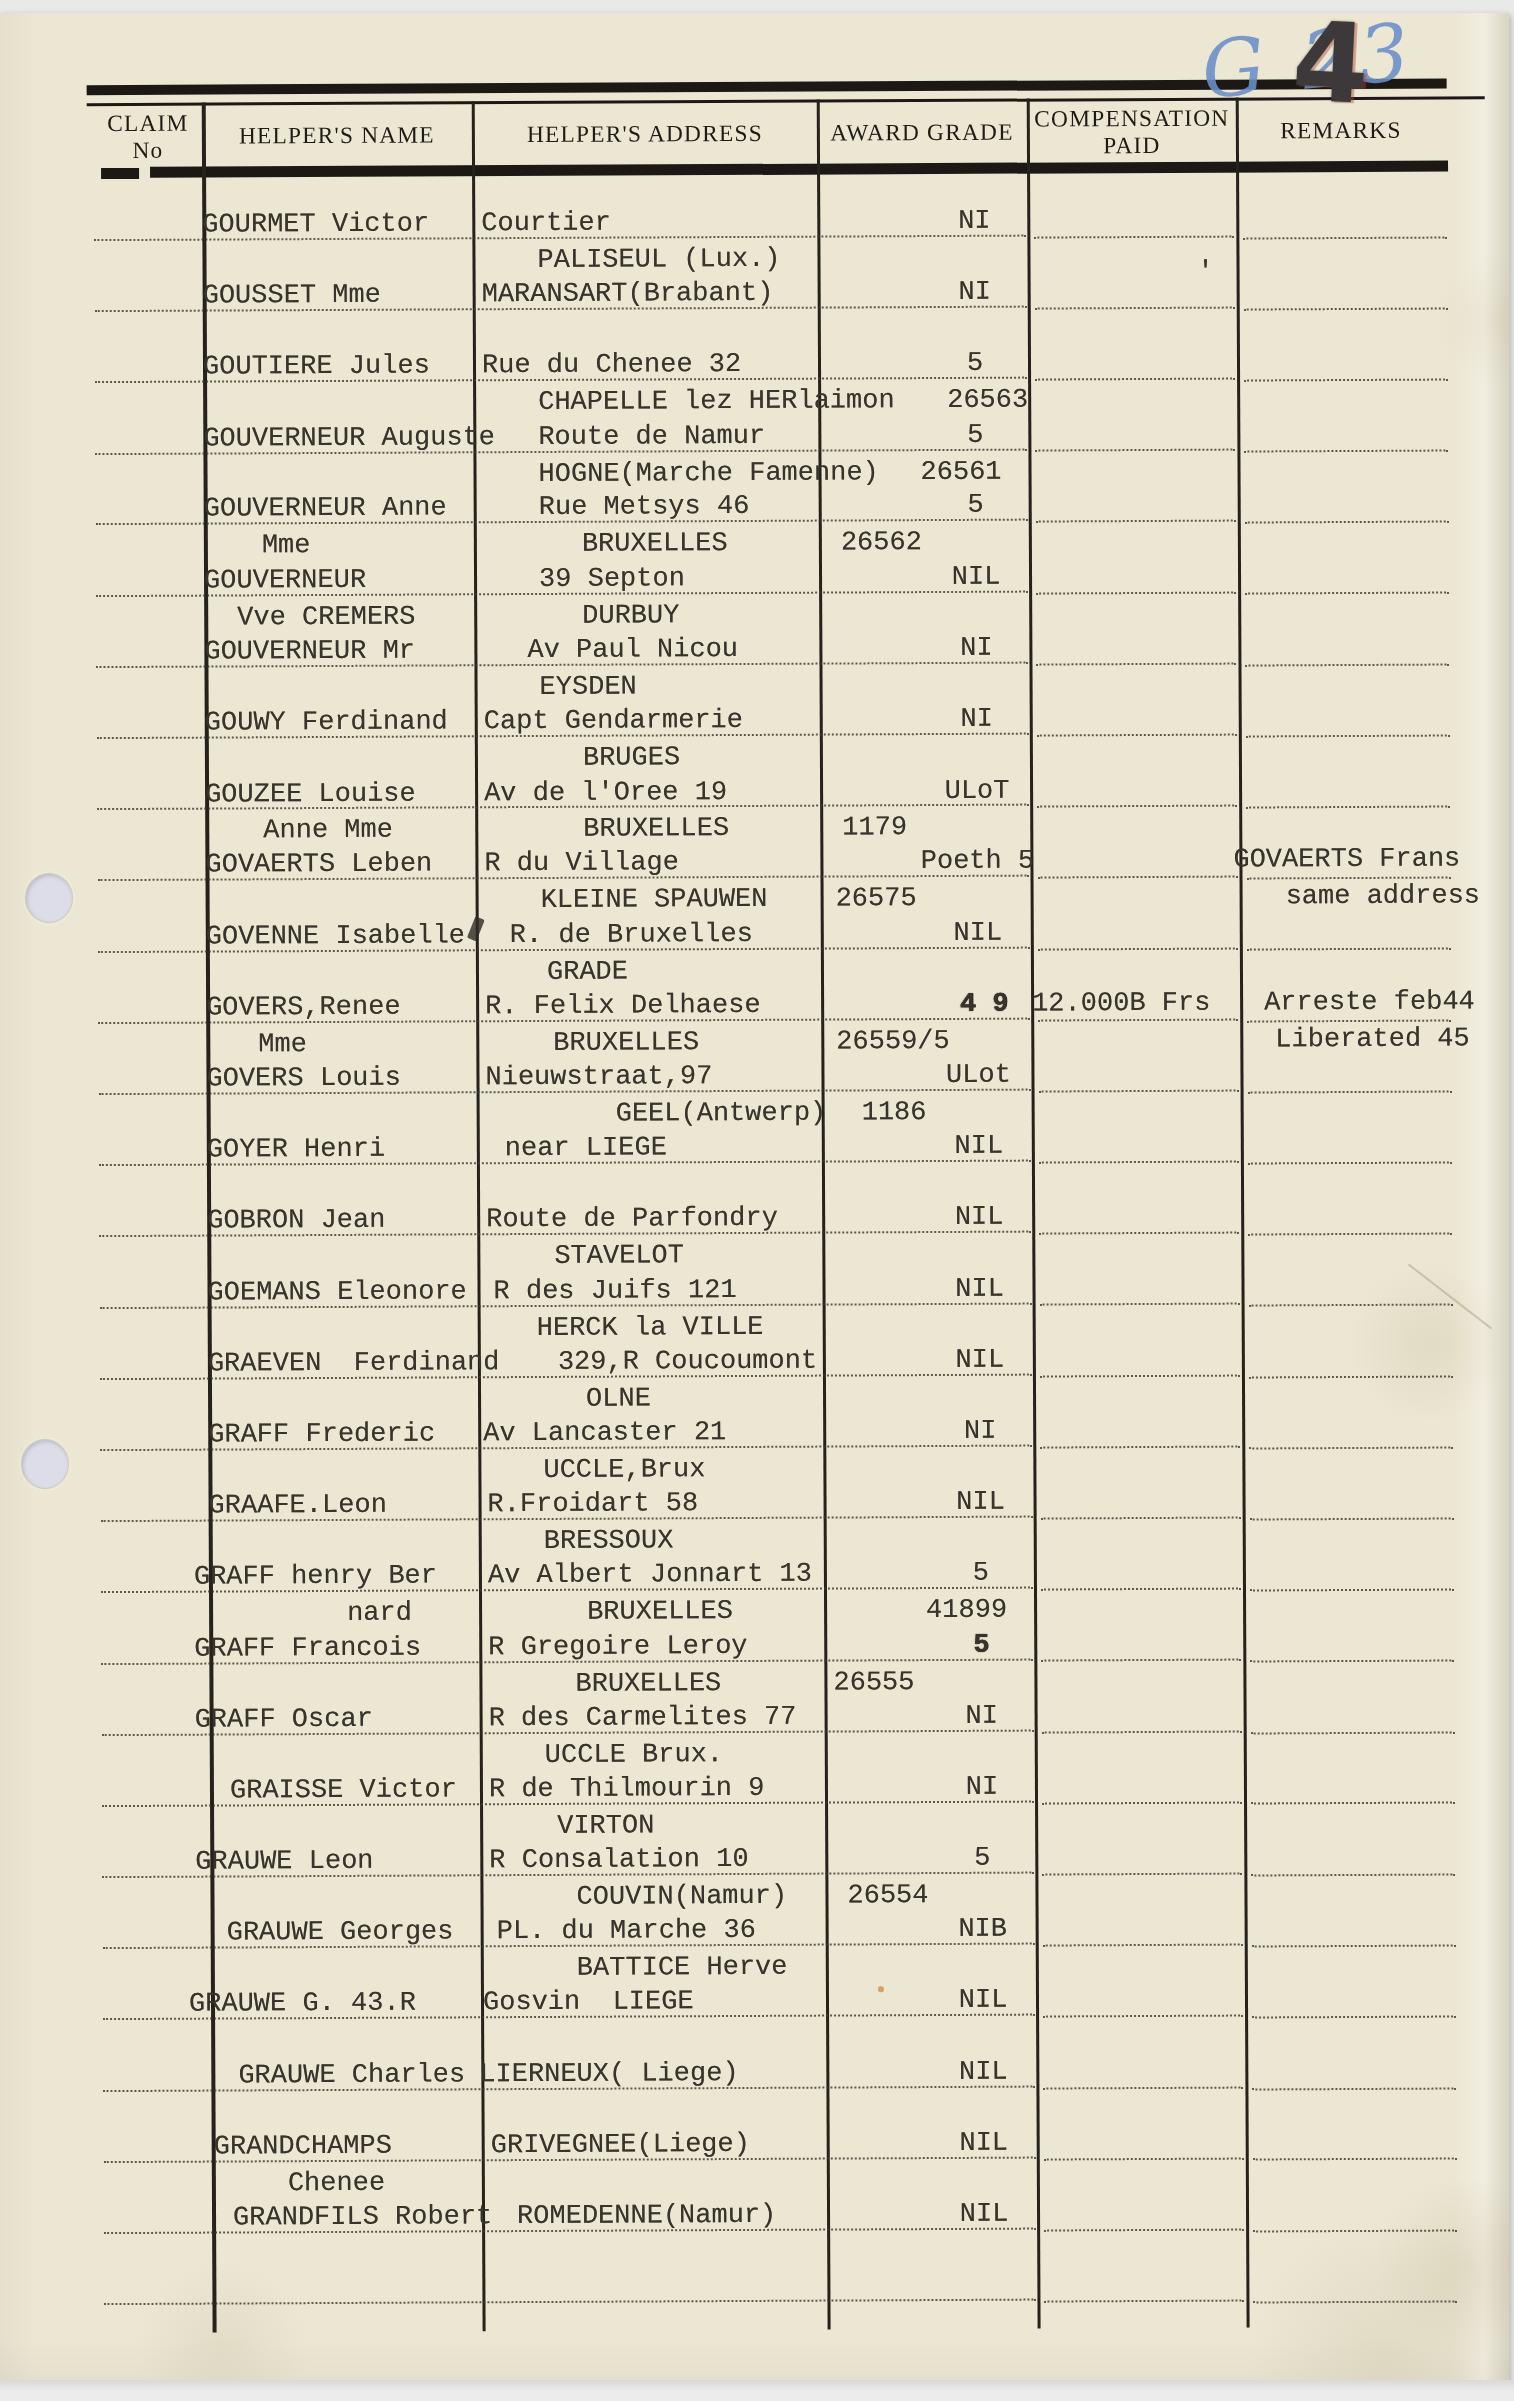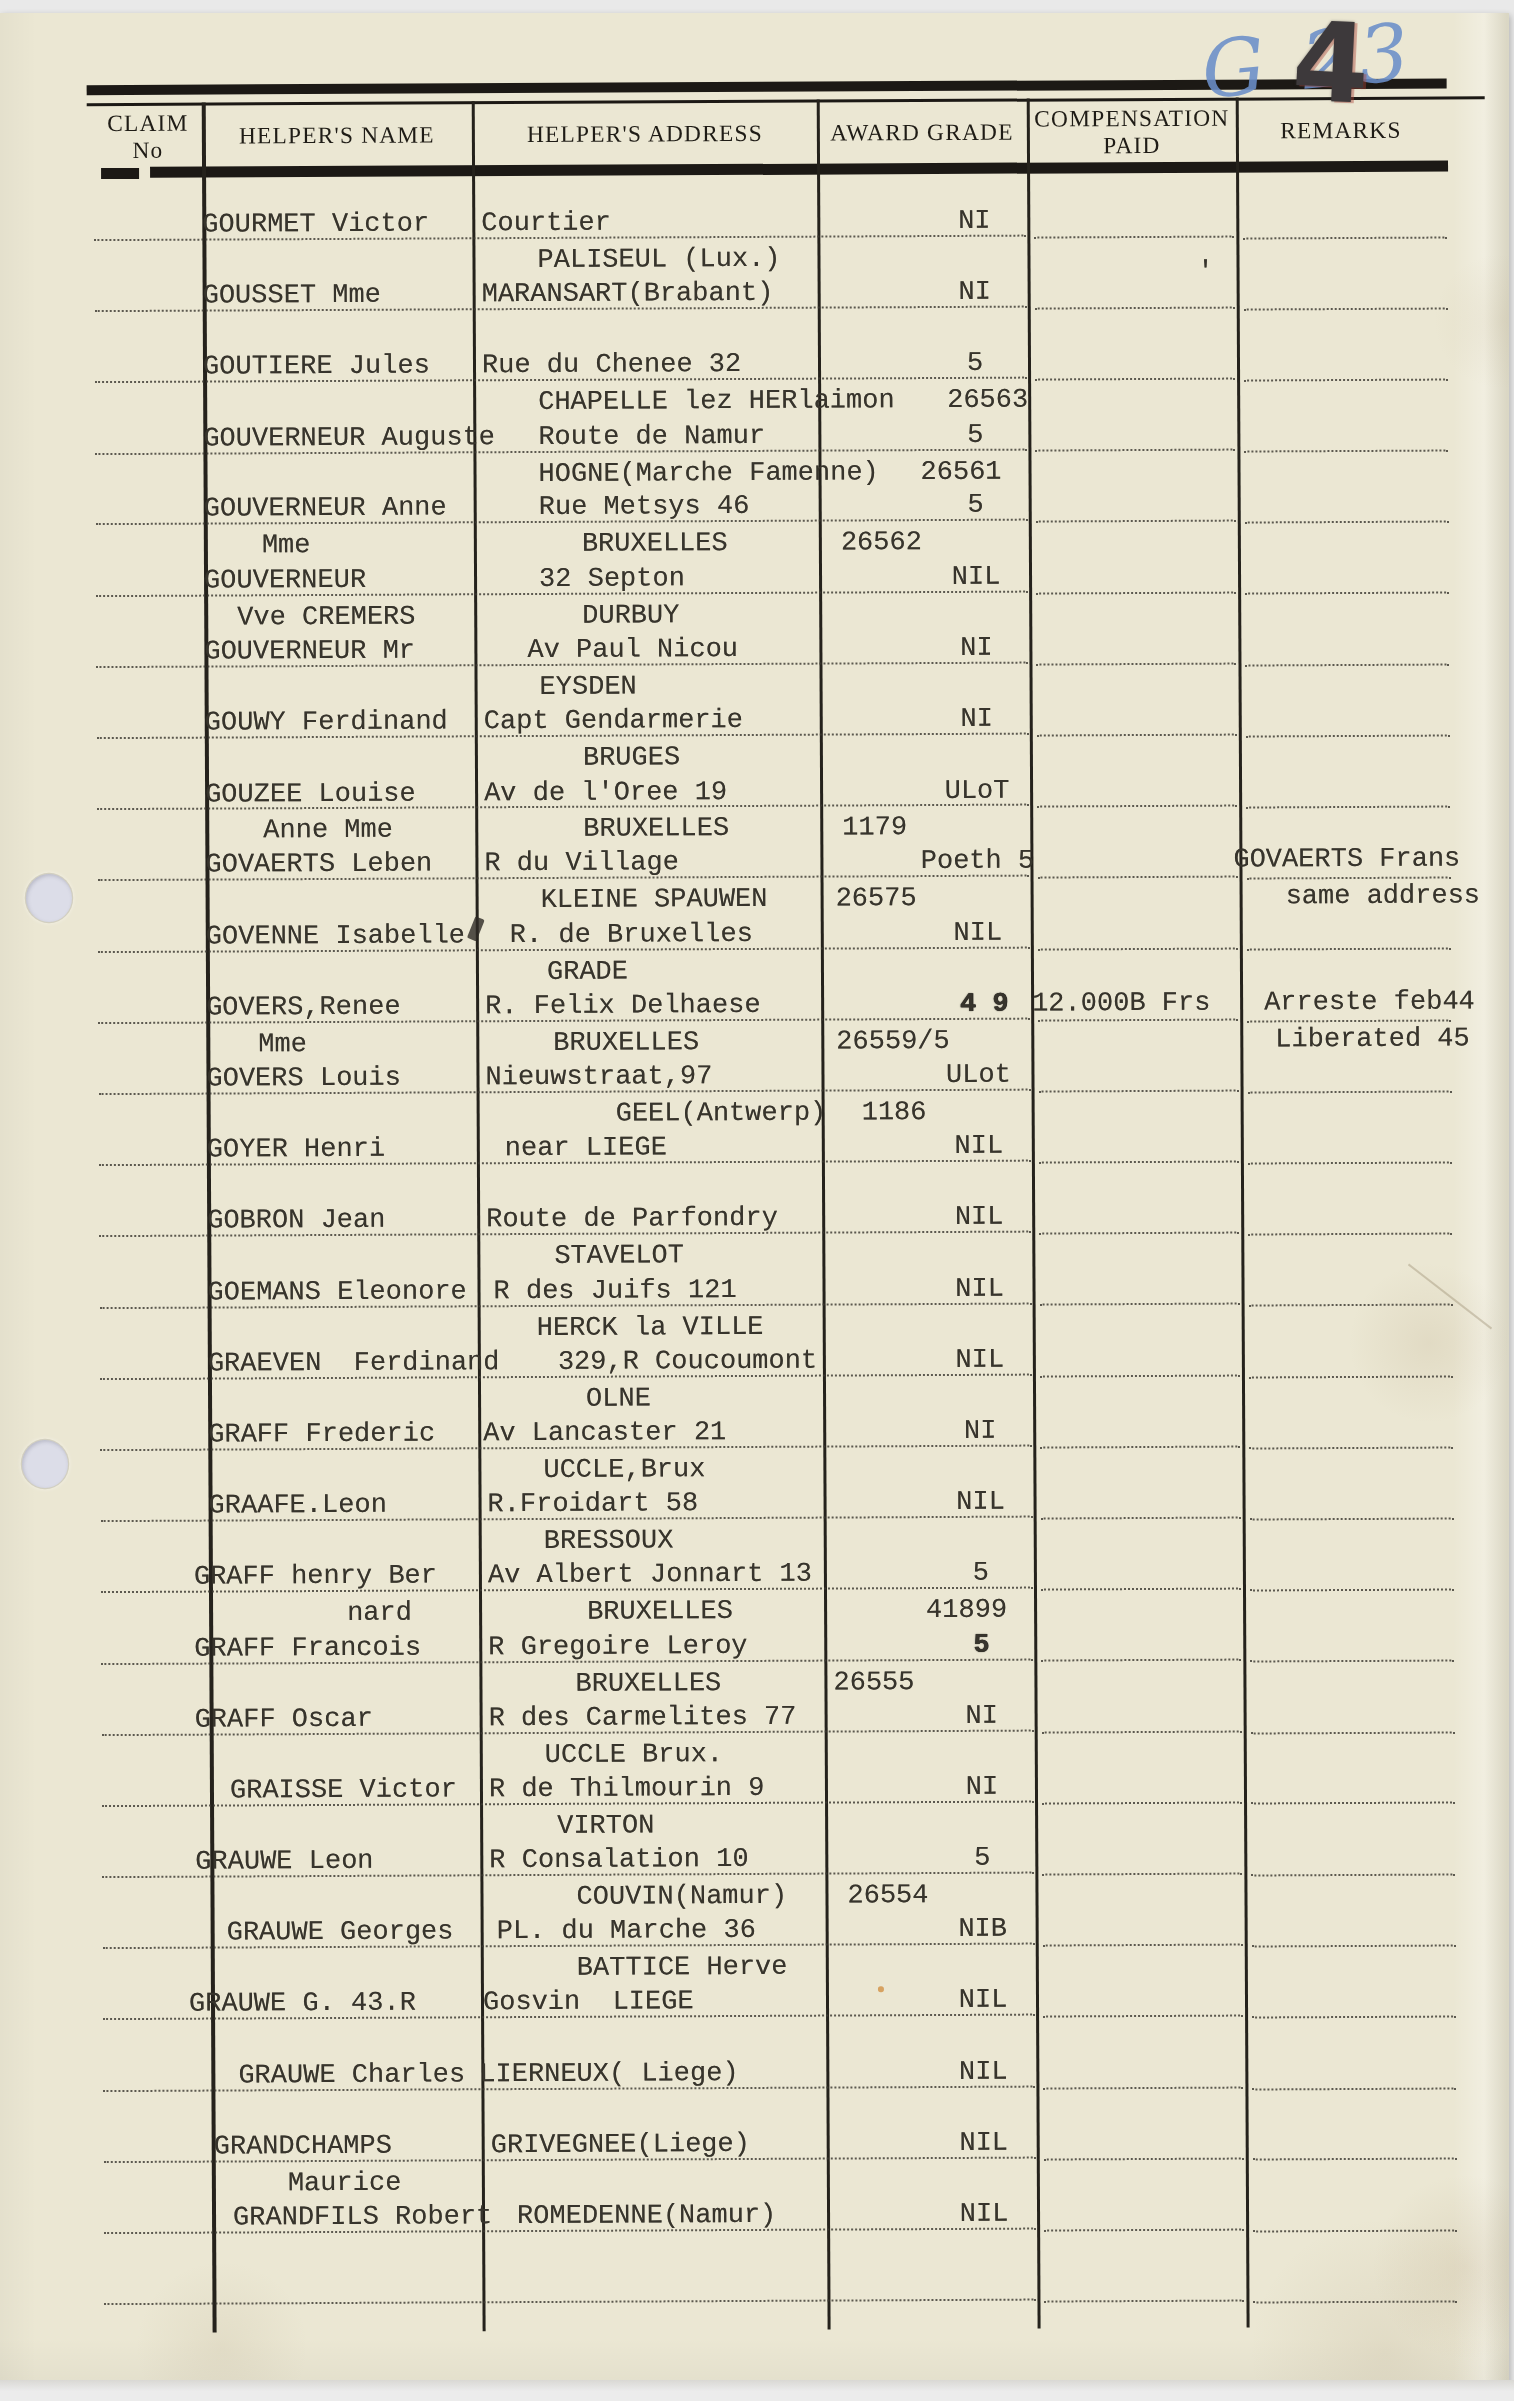--- a/index.html
+++ b/index.html
@@ -136,21 +136,21 @@
         <span class="tw" style="left: 265px; top: 515px;">Mme</span>
         <span class="tw" style="left: 542px; top: 478px;">Rue Metsys 46</span>
         <span class="tw" style="left: 585px; top: 515px;">BRUXELLES</span>
         <span class="tw center" style="left: 979px; top: 478px;">5</span>
         <span class="tw" style="left: 844px; top: 515px;">26562</span>
         <div class="dotl" style="left: 99px; width: 932px; top: 579px;"></div>
         <div class="dotl" style="left: 1039px; width: 200px; top: 581px;"></div>
         <div class="dotl" style="left: 1248px; width: 204px; top: 582px;"></div>
         <span class="tw" style="left: 207px; top: 550px;">GOUVERNEUR</span>
         <span class="tw" style="left: 240px; top: 587px;">Vve CREMERS</span>
-        <span class="tw" style="left: 542px; top: 550px;">32 Septon</span>
+        <span class="tw" style="left: 542px; top: 550px;">39 Septon</span>
         <span class="tw" style="left: 585px; top: 587px;">DURBUY</span>
         <span class="tw center" style="left: 979px; top: 550px;">NIL</span>
         <div class="dotl" style="left: 99px; width: 932px; top: 650px;"></div>
         <div class="dotl" style="left: 1039px; width: 200px; top: 652px;"></div>
         <div class="dotl" style="left: 1248px; width: 204px; top: 654px;"></div>
         <span class="tw" style="left: 207px; top: 621px;">GOUVERNEUR Mr</span>
         <span class="tw" style="left: 530px; top: 621px;">Av Paul Nicou</span>
         <span class="tw" style="left: 542px; top: 658px;">EYSDEN</span>
         <span class="tw center" style="left: 979px; top: 621px;">NI</span>
         <div class="dotl" style="left: 99px; width: 932px; top: 721px;"></div>
@@ -302,21 +302,21 @@
         <div class="dotl" style="left: 99px; width: 932px; top: 2074px;"></div>
         <div class="dotl" style="left: 1039px; width: 200px; top: 2076px;"></div>
         <div class="dotl" style="left: 1248px; width: 204px; top: 2078px;"></div>
         <span class="tw" style="left: 234px; top: 2045px;">GRAUWE Charles</span>
         <span class="tw" style="left: 475px; top: 2045px;">LIERNEUX( Liege)</span>
         <span class="tw center" style="left: 979px; top: 2045px;">NIL</span>
         <div class="dotl" style="left: 99px; width: 932px; top: 2145px;"></div>
         <div class="dotl" style="left: 1039px; width: 200px; top: 2147px;"></div>
         <div class="dotl" style="left: 1248px; width: 204px; top: 2148px;"></div>
         <span class="tw" style="left: 209px; top: 2116px;">GRANDCHAMPS</span>
-        <span class="tw" style="left: 283px; top: 2153px;">Maurice</span>
+        <span class="tw" style="left: 283px; top: 2153px;">Chenee</span>
         <span class="tw" style="left: 486px; top: 2116px;">GRIVEGNEE(Liege)</span>
         <span class="tw center" style="left: 979px; top: 2116px;">NIL</span>
         <div class="dotl" style="left: 99px; width: 932px; top: 2216px;"></div>
         <div class="dotl" style="left: 1039px; width: 200px; top: 2218px;"></div>
         <div class="dotl" style="left: 1248px; width: 204px; top: 2220px;"></div>
         <span class="tw" style="left: 228px; top: 2187px;">GRANDFILS Robert</span>
         <span class="tw" style="left: 512px; top: 2187px;">ROMEDENNE(Namur)</span>
         <span class="tw center" style="left: 979px; top: 2187px;">NIL</span>
         <div class="dotl" style="left: 99px; width: 932px; top: 2287px;"></div>
         <div class="dotl" style="left: 1039px; width: 200px; top: 2289px;"></div>

